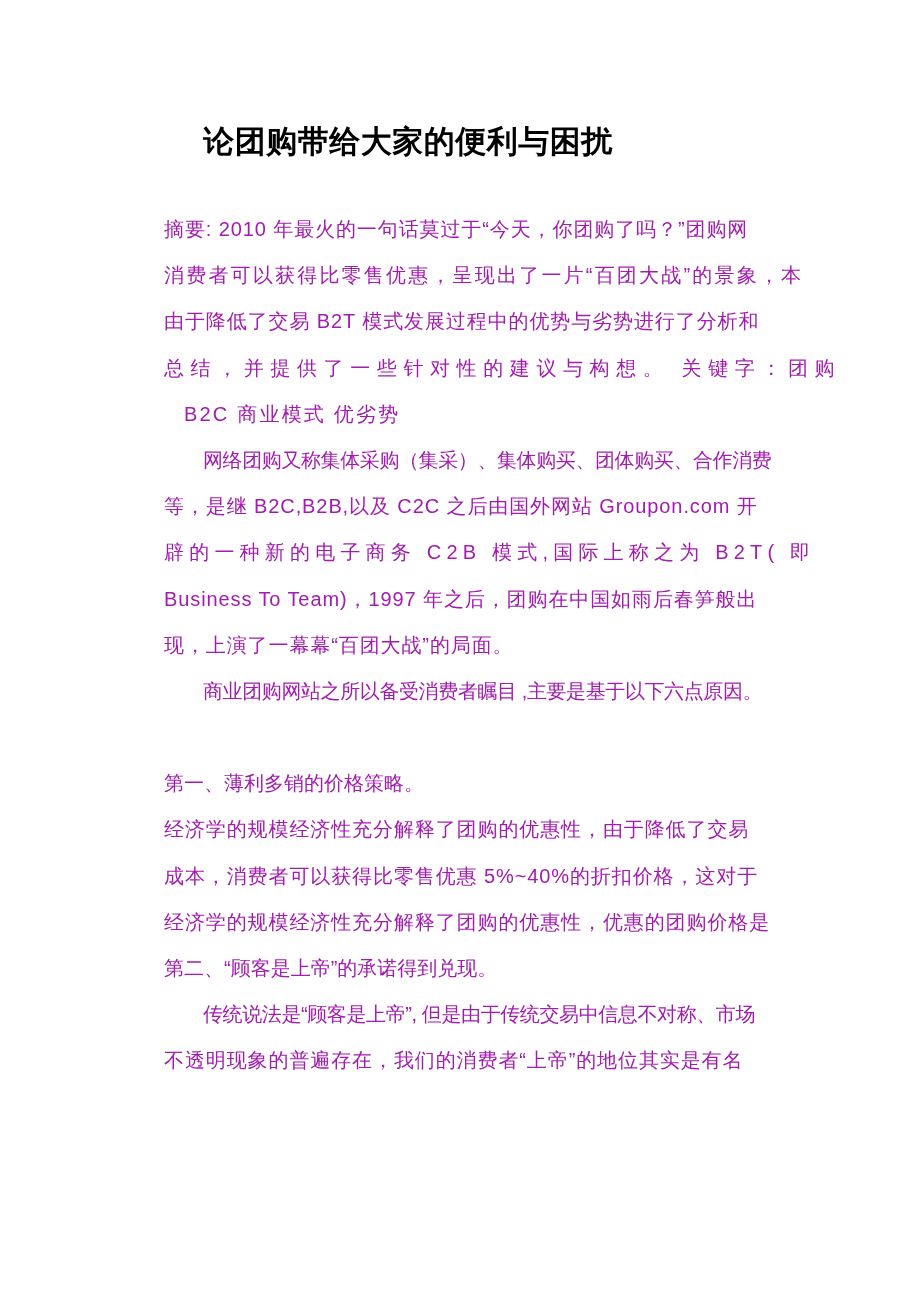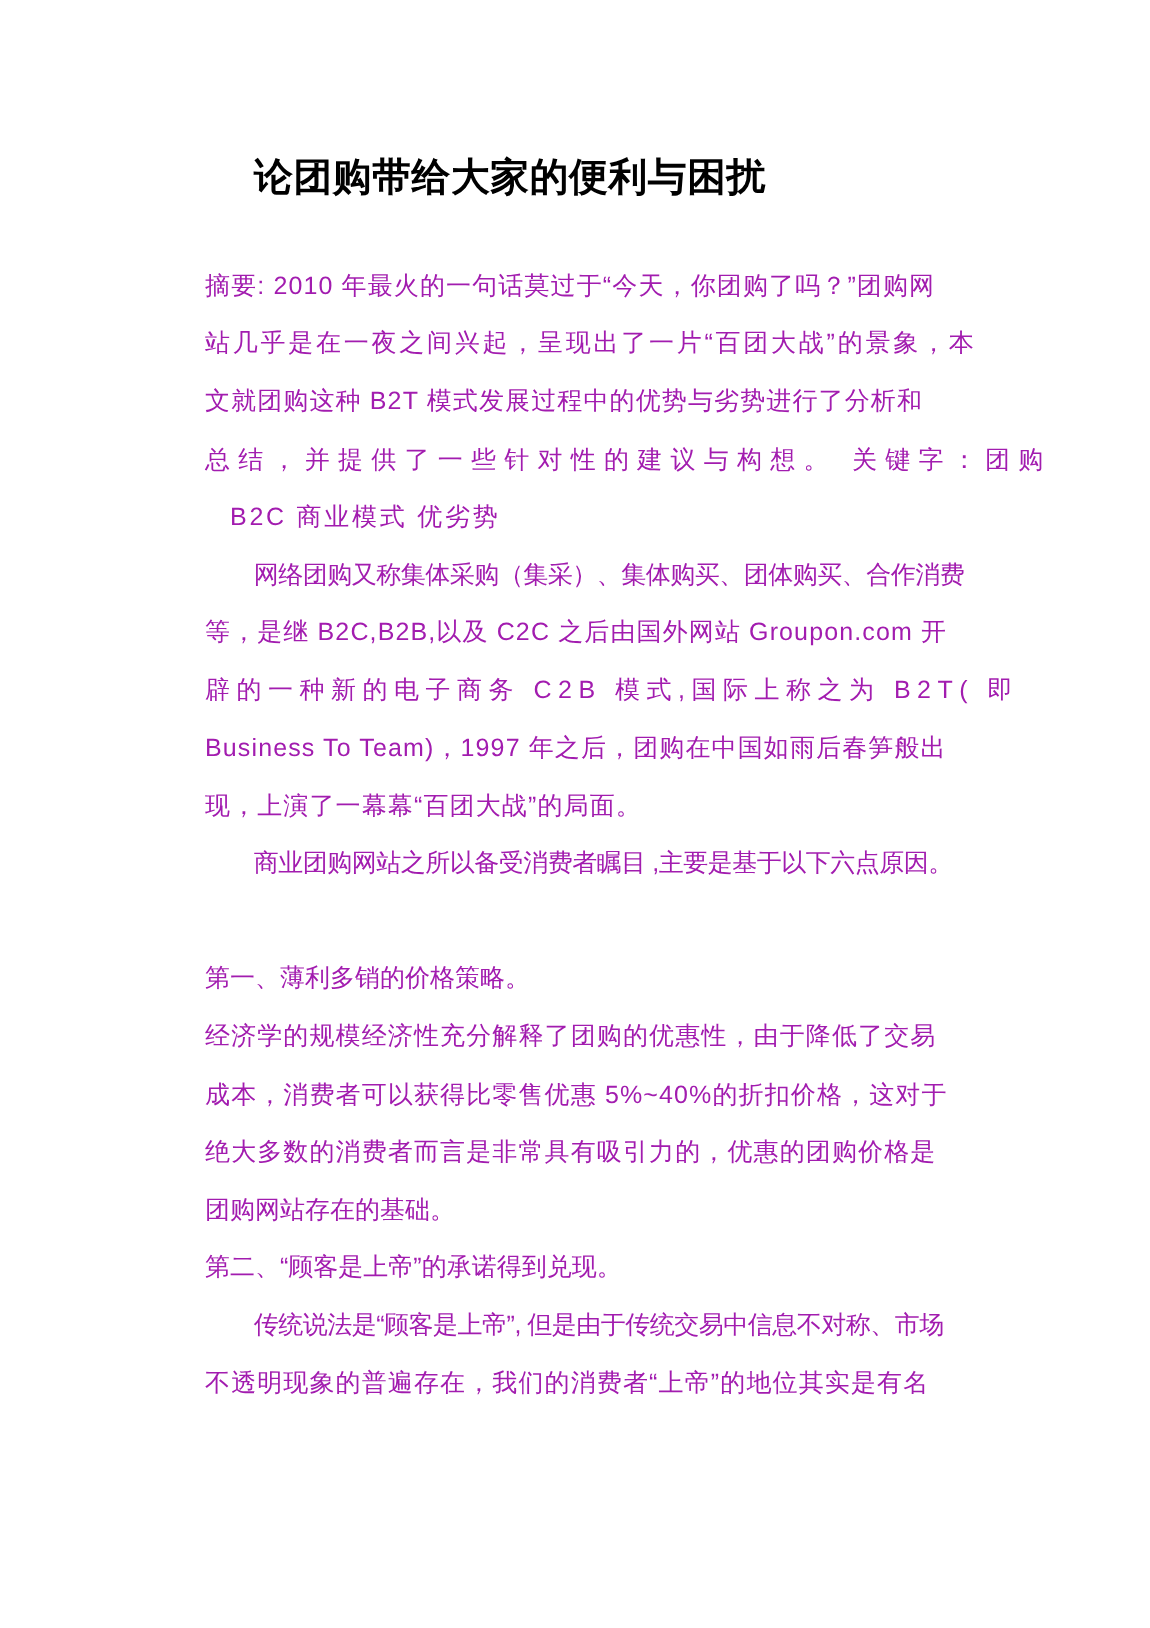--- a/index.html
+++ b/index.html
@@ -75,41 +75,40 @@
 </head>
 <body>
 
 <div class="page">
 
   <h1 class="doc-title">论团购带给大家的便利与困扰</h1>
 
   <div class="body-block">
 
     <div class="line sp1">摘要: 2010 年最火的一句话莫过于“今天，你团购了吗？”团购网</div>
-    <div class="line sp2">站几乎是在一夜之间兴起，呈现出了一片“百团大战”的景象，本</div>
-    <div class="line sp1">文就团购这种 B2T 模式发展过程中的优势与劣势进行了分析和</div>
+    <div class="line sp2">消费者可以获得比零售优惠，呈现出了一片“百团大战”的景象，本</div>
+    <div class="line sp1">由于降低了交易 B2T 模式发展过程中的优势与劣势进行了分析和</div>
     <div class="line sp5">总结，并提供了一些针对性的建议与构想。 关键字：团购</div>
     <div class="line indent sp2">B2C 商业模式  优劣势</div>
 
     <div class="line neg">网络团购又称集体采购（集采）、集体购买、团体购买、合作消费</div>
     <div class="line sp1">等，是继 B2C,B2B,以及 C2C 之后由国外网站 Groupon.com 开</div>
     <div class="line sp4">辟的一种新的电子商务 C2B 模式,国际上称之为 B2T( 即</div>
     <div class="line sp1">Business To Team)，1997 年之后，团购在中国如雨后春笋般出</div>
     <div class="line sp1">现，上演了一幕幕“百团大战”的局面。</div>
 
     <div class="line neg">商业团购网站之所以备受消费者瞩目 ,主要是基于以下六点原因。</div>
 
     <div class="line blank"></div>
 
     <div class="line tight">第一、薄利多销的价格策略。</div>
 
     <div class="line sp1">经济学的规模经济性充分解释了团购的优惠性，由于降低了交易</div>
     <div class="line sp1">成本，消费者可以获得比零售优惠 5%~40%的折扣价格，这对于</div>
-    <div class="line sp1">绝大多数的消费者而言是非常具有吸引力的，优惠的团购价格是</div>
-    <div class="line tight">团购网站存在的基础。</div>
+    <div class="line sp1">经济学的规模经济性充分解释了团购的优惠性，优惠的团购价格是</div>
 
     <div class="line tight">第二、“顾客是上帝”的承诺得到兑现。</div>
 
     <div class="line neg">传统说法是“顾客是上帝”, 但是由于传统交易中信息不对称、市场</div>
     <div class="line sp1">不透明现象的普遍存在，我们的消费者“上帝”的地位其实是有名</div>
 
   </div>
 </div>
 
 </body></html>

